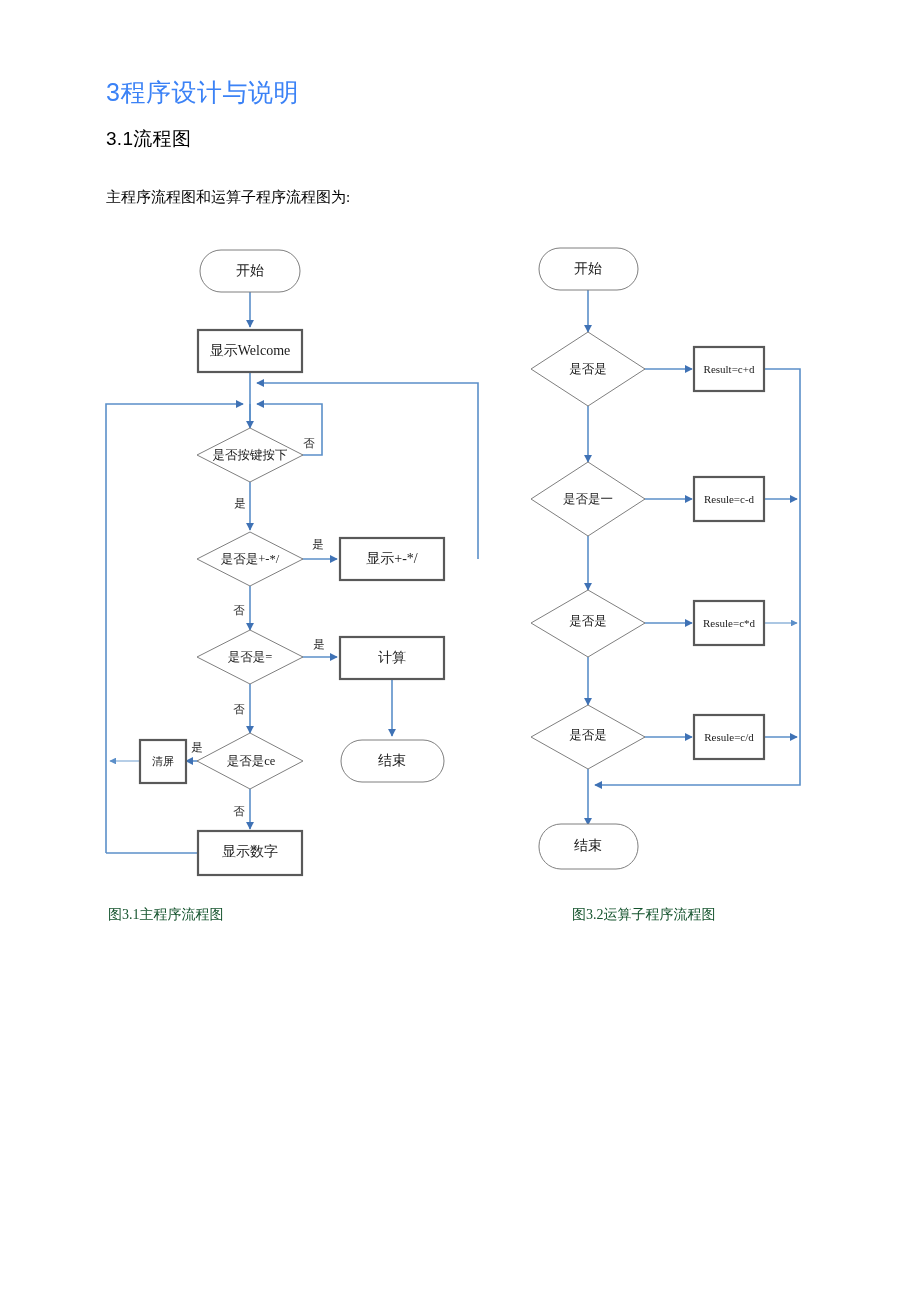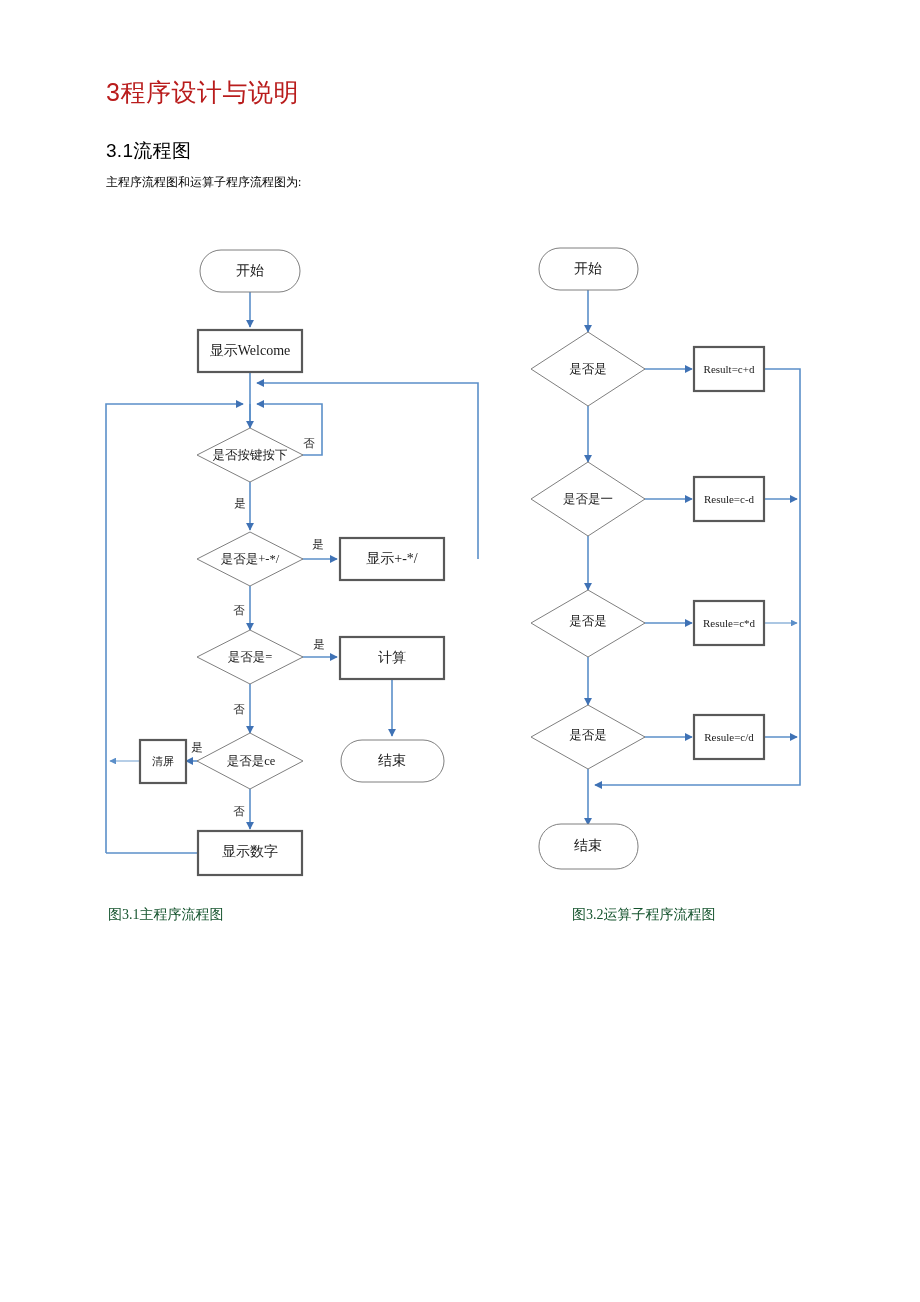--- a/index.html
+++ b/index.html
@@ -19,40 +19,40 @@
     overflow: hidden;
   }
   .h1 {
     position: absolute;
     left: 106px;
     top: 76px;
     font-family: "Liberation Sans", sans-serif;
     font-size: 25px;
     font-weight: 400;
     letter-spacing: 0.5px;
-    color: #b91c1c;
+    color: #3b82f6;
     white-space: nowrap;
   }
   .h2 {
     position: absolute;
     left: 106px;
-    top: 138px;
+    top: 126px;
     font-family: "Liberation Sans", sans-serif;
     font-size: 19px;
     font-weight: 400;
     letter-spacing: 0.3px;
     color: #000;
     white-space: nowrap;
   }
   .body-para {
     position: absolute;
     left: 106px;
-    top: 174px;
+    top: 188px;
     font-family: Liberation Serif, serif;
-    font-size: 12px;
+    font-size: 15px;
     color: #000;
     white-space: nowrap;
   }
   .caption {
     position: absolute;
     font-family: "Liberation Serif", serif;
     font-size: 14px;
     color: #14532d;
     white-space: nowrap;
   }

